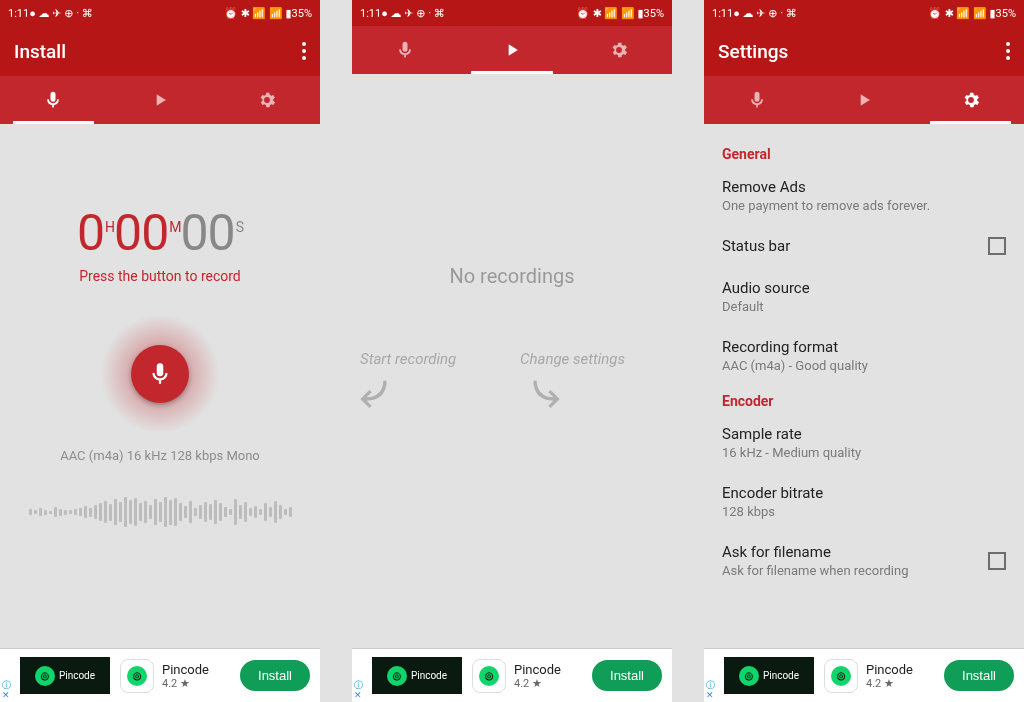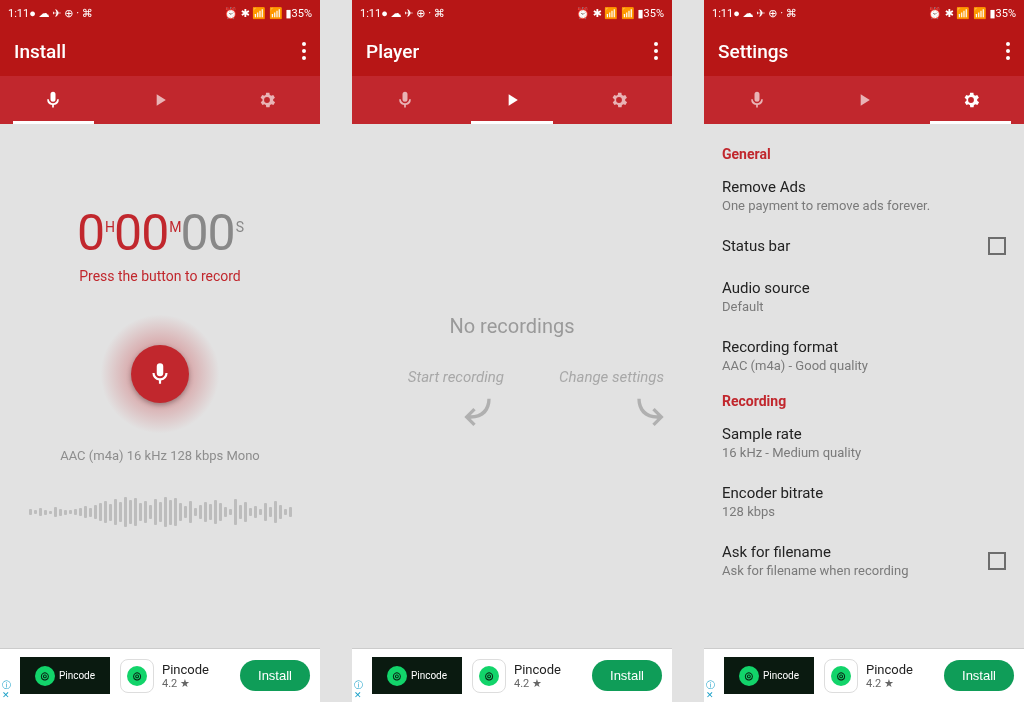--- a/index.html
+++ b/index.html
@@ -111,21 +111,21 @@
   .waveform span {
     width: 3px;
     background: #bdbdbd;
     border-radius: 1px;
   }
 
   
   .no-rec-wrap { text-align: center; margin-top: 190px; }
   .no-rec { color: #9a9a9a; font-size: 20px; }
   .hints { display: flex; justify-content: space-around; margin-top: 30px; color: #a8a8a8; font-style: italic; font-size: 15px; }
-  .hint { display: flex; flex-direction: column; align-items: flex-end; gap: 6px; width: 45%; }
+  .hint { display: flex; flex-direction: column; align-items: flex-start; gap: 6px; width: 45%; margin-top: 32px; }
 
   
   .settings-list { padding: 14px 0 0 0; }
   .section-header { color: #c1272d; font-size: 14px; font-weight: 700; padding: 8px 18px 4px; }
   .setting {
     padding: 12px 18px;
     display: flex;
     justify-content: center;
     align-items: center;
   }
@@ -333,28 +333,20 @@
     <div class="left">
       <span>1:11</span>
       <span>● ☁ ✈ ⊕ · ⌘</span>
     </div>
     <div class="right">
       <span>⏰ ✱ 📶 📶 ▮</span>
       <span>35%</span>
     </div>
   </div>
 
-  <div class="appbar">
-    <span class="appbar-title">Player</span>
-    <div class="dots">
-        <span></span>
-        <span></span>
-        <span></span>
-      </div>
-  </div>
 
   <div class="tabs">
     <div class="tab">
       <svg viewBox="0 0 24 24">
           <path d="M12 14a3 3 0 003-3V5a3 3 0 10-6 0v6a3 3 0 003 3zm5-3a5 5 0 01-10 0H5a7 7 0 006 6.92V21h2v-3.08A7 7 0 0019 11h-2z"></path>
         </svg>
     </div>
     <div class="tab active">
       <svg viewBox="0 0 24 24">
           <path d="M8 5v14l11-7z"></path>
@@ -472,21 +464,21 @@
         </div>
       </div>
 
       <div class="setting">
         <div class="setting-main">
           <div class="setting-title">Recording format</div>
           <div class="setting-sub">AAC (m4a) - Good quality</div>
         </div>
       </div>
 
-      <div class="section-header">Recording</div>
+      <div class="section-header">Encoder</div>
 
       <div class="setting">
         <div class="setting-main">
           <div class="setting-title">Sample rate</div>
           <div class="setting-sub">16 kHz - Medium quality</div>
         </div>
       </div>
 
       <div class="setting">
         <div class="setting-main">

